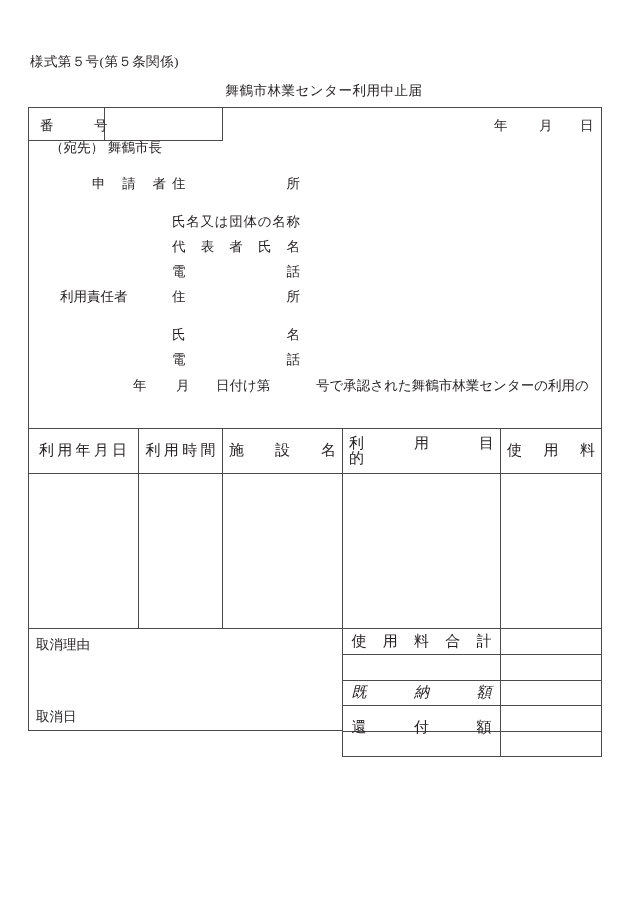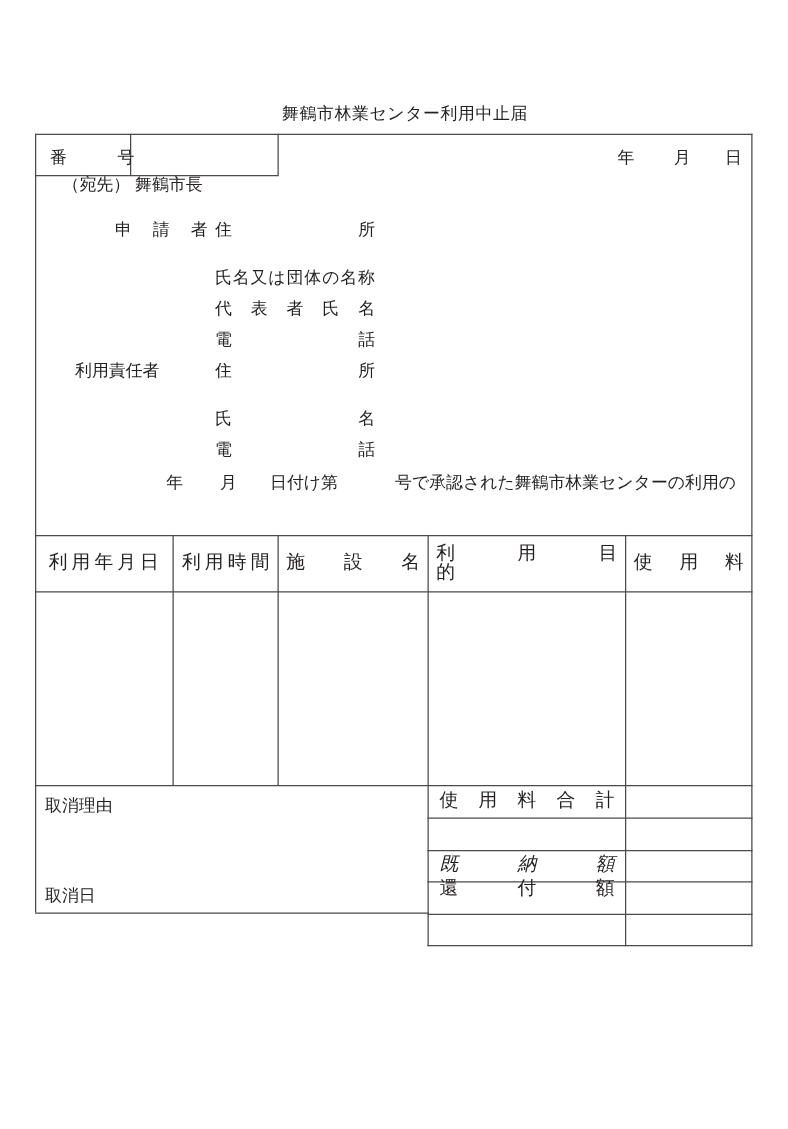--- a/index.html
+++ b/index.html
@@ -100,20 +100,21 @@
     font-size: 13.5px;
     white-space: nowrap;
     line-height: 1;
   }
 </style>
 </head>
 <body>
 
 <div class="page">
 
+  <div class="form-no">様式第５号(第５条関係)</div>
 
   <div class="doc-title">舞鶴市林業センター利用中止届</div>
 
   <div class="frame">
 
     <div class="ln h-line" style="left:0;top:0;width:574px;"></div>
     <div class="ln v-line" style="left:0;top:0;height:623px;"></div>
     <div class="ln v-line" style="left:573px;top:0;height:650px;"></div>
 
     <div class="ln h-line" style="left:0;top:33px;width:195px;"></div>
@@ -230,19 +231,19 @@
     </div>
     <div class="hdr" style="left:473px;top:547px;width:100px;height:26px;"></div>
 
     <div class="hdr" style="left:315px;top:573px;width:157px;height:25px;">
       <span style="width:140px;font-style:italic;">既　　　納　　　額</span>
     </div>
     <div class="hdr" style="left:473px;top:573px;width:100px;height:25px;"></div>
 
     <div class="hdr" style="left:473px;top:598px;width:100px;height:26px;"></div>
 
-    <div class="hdr" style="left:315px;top:592px;width:157px;height:25px;">
+    <div class="hdr" style="left:315px;top:608px;width:157px;height:25px;">
       <span style="width:140px;">還　　　付　　　額</span>
     </div>
     <div class="hdr" style="left:473px;top:624px;width:100px;height:25px;"></div>
 
   </div>
 </div>
 
 </body></html>

